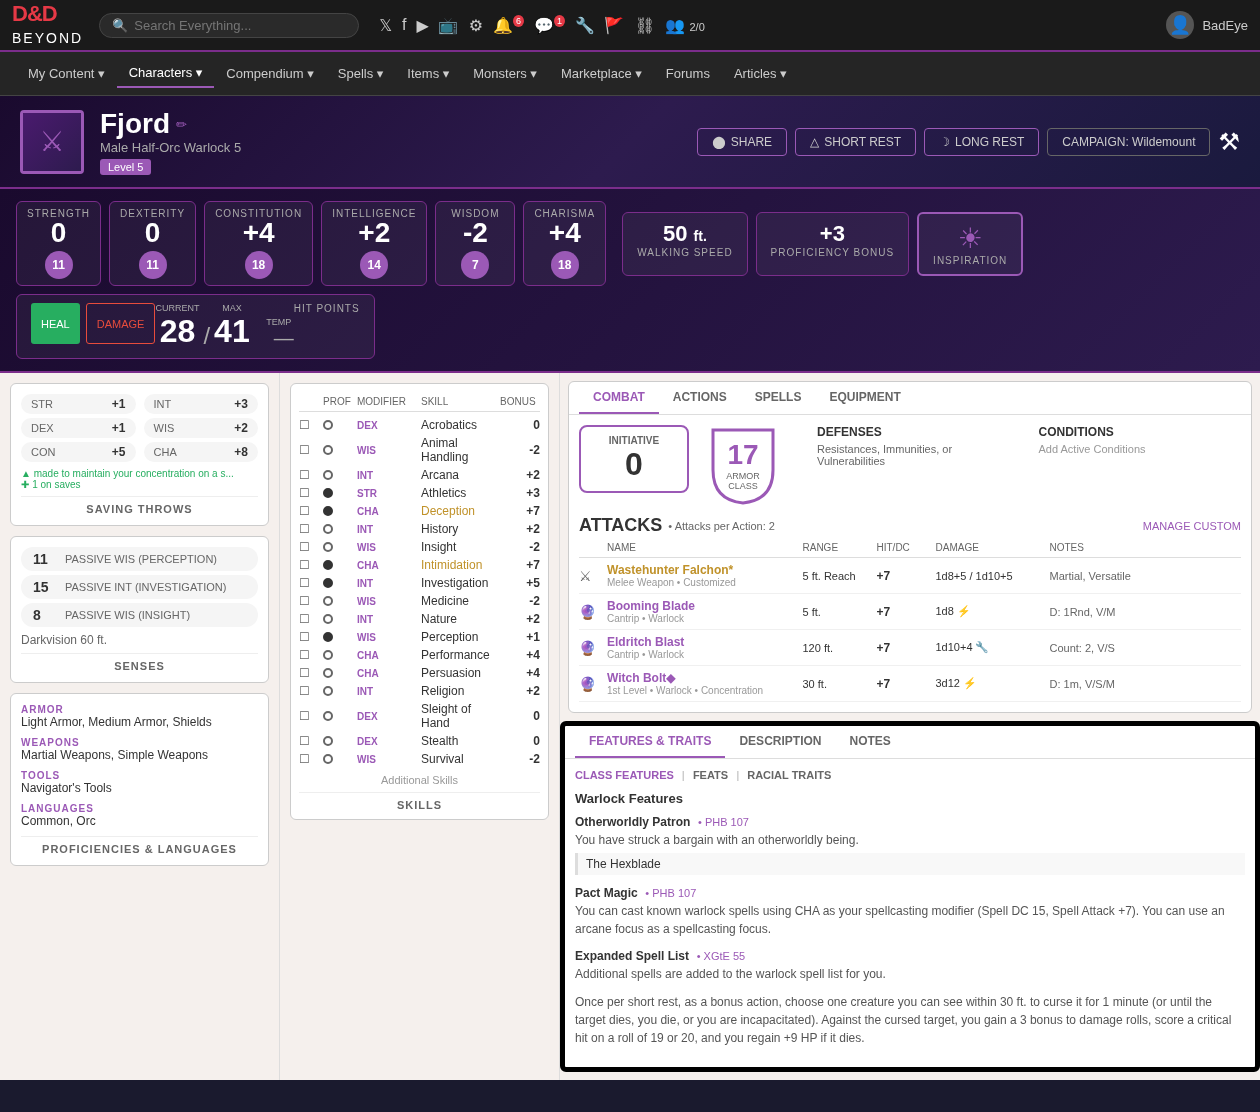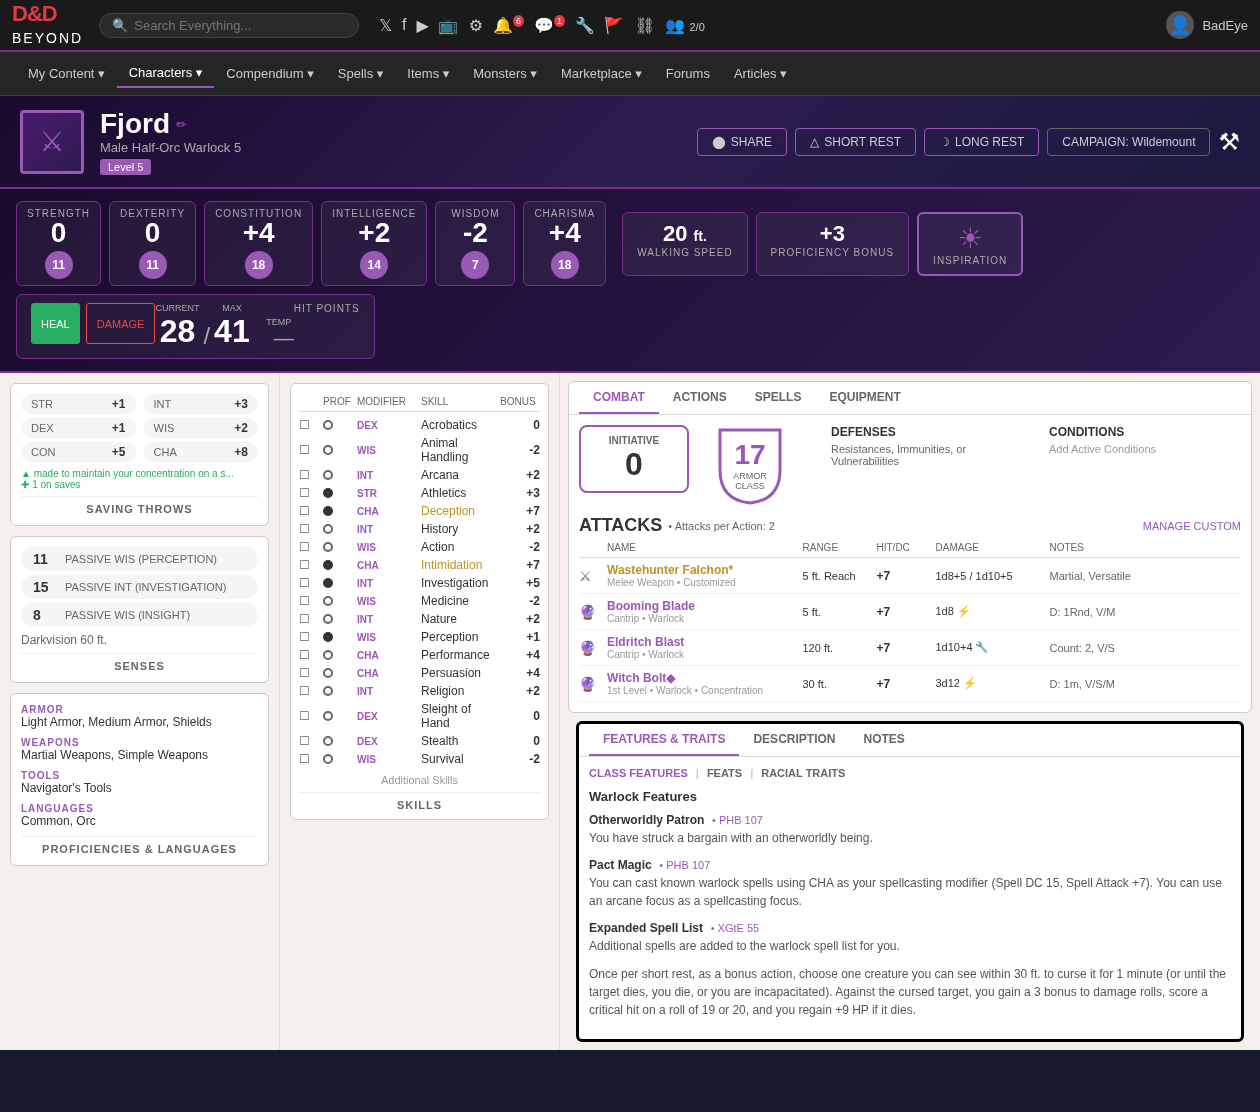--- a/index.html
+++ b/index.html
@@ -98,21 +98,21 @@
     .right-panel { background: #f5f0ed; display: flex; flex-direction: column; gap: 0; }
 
     
     .tab-section { background: #fff; border: 1px solid #ccc; border-radius: 6px; margin: 8px; padding: 0; }
     .tab-header { display: flex; gap: 0; border-bottom: 1px solid #ddd; padding: 0 10px; }
     .tab-item { padding: 8px 14px; font-size: 12px; font-weight: bold; color: #666; cursor: pointer; border-bottom: 2px solid transparent; }
     .tab-item.active { color: #9b59b6; border-bottom: 2px solid #9b59b6; }
     .tab-content { padding: 10px; }
 
     
-    .features-section { background: #fff; border: 3px solid #000000; border-radius: 6px; margin: 0 16px 8px; padding: 0; flex: 1; overflow: hidden; }
+    .features-section { background: #fff; border: 5px solid #000000; border-radius: 6px; margin: 0 0 8px; padding: 0; flex: 1; overflow: hidden; }
     .features-tab-header { display: flex; gap: 0; border-bottom: 1px solid #ddd; padding: 0 10px; }
     .features-content { padding: 10px; overflow-y: auto; max-height: 320px; }
 
     
     .prof-dot { width: 10px; height: 10px; border-radius: 50%; border: 2px solid #666; display: inline-block; background: transparent; }
     .prof-dot.filled { background: #333; border-color: #333; }
   </style>
 </head>
 <body>
 
@@ -221,21 +221,21 @@
     <span class="ability-score-val">7</span>
   </div>
   <div class="ability-score">
     <span class="ability-name">CHARISMA</span>
     <span class="ability-mod">+4</span>
     <span class="ability-score-val">18</span>
   </div>
 
   <div style="display:flex;gap:8px;margin-left:8px">
     <div class="stat-box">
-      <span class="stat-val"><span>20</span> <span style="font-size:14px">ft.</span></span>
+      <span class="stat-val"><span>50</span> <span style="font-size:14px">ft.</span></span>
       <span class="stat-label">WALKING SPEED</span>
     </div>
     <div class="stat-box">
       <span class="stat-val">+3</span>
       <span class="stat-label">PROFICIENCY BONUS</span>
     </div>
     <div class="inspiration-box">
       <span class="inspiration-icon">☀</span>
       <span class="stat-label">INSPIRATION</span>
     </div>
@@ -390,21 +390,21 @@
     <span style="cursor:pointer;color:#666;font-size:12px">☐</span>
     <span class="prof-dot"></span>
     <span class="skill-stat">INT</span>
     <span class="skill-name">History</span>
     <span class="skill-bonus">+2</span>
   </div>
           <div class="skill-row">
     <span style="cursor:pointer;color:#666;font-size:12px">☐</span>
     <span class="prof-dot"></span>
     <span class="skill-stat">WIS</span>
-    <span class="skill-name">Action</span>
+    <span class="skill-name">Insight</span>
     <span class="skill-bonus">-2</span>
   </div>
           <div class="skill-row">
     <span style="cursor:pointer;color:#666;font-size:12px">☐</span>
     <span class="prof-dot filled"></span>
     <span class="skill-stat">CHA</span>
     <span class="skill-name highlighted">Intimidation</span>
     <span class="skill-bonus">+7</span>
   </div>
           <div class="skill-row">
@@ -486,21 +486,21 @@
   <div class="right-panel">
 
     <div class="tab-section">
       <div class="tab-header">
         <div class="tab-item active">COMBAT</div>
         <div class="tab-item">ACTIONS</div>
         <div class="tab-item">SPELLS</div>
         <div class="tab-item">EQUIPMENT</div>
       </div>
       <div class="tab-content">
-        <div style="display:grid;grid-template-columns:110px 90px 1fr 1fr;gap:26px;margin-bottom:10px;align-items:start">
+        <div style="display:grid;grid-template-columns:110px 90px 1fr 1fr;gap:19px;margin-bottom:10px;align-items:start">
 
           <div style="display:flex;flex-direction:column;align-items:center;border:2px solid #9b59b6;border-radius:8px;padding:8px">
             <span style="font-size:10px;font-weight:bold;color:#666;text-transform:uppercase">INITIATIVE</span>
             <span style="font-size:32px;font-weight:bold;color:#333">0</span>
           </div>
 
           <div style="display:flex;flex-direction:column;align-items:flex-start">
             <div style="position:relative;width:70px;height:80px;display:flex;align-items:center;justify-content:center">
               <svg viewBox="0 0 70 80" style="position:absolute;top:0;left:0;width:100%;height:100%">
                 <path d="M5,5 L65,5 L65,45 Q65,75 35,78 Q5,75 5,45 Z" fill="none" stroke="#9b59b6" stroke-width="3"></path>
@@ -602,20 +602,21 @@
           <span style="color:#666;cursor:pointer">RACIAL TRAITS</span>
         </div>
         <div style="font-size:13px;font-weight:bold;color:#333;margin-bottom:8px">Warlock Features</div>
         <div id="features-list">
             <div style="margin-bottom: 10px;">
     <div>
       <span style="font-size:12px;font-weight:bold;color:#333">Otherworldly Patron</span>
       <span style="font-size:11px;color:#9b59b6;margin-left:4px">• PHB 107</span>
     </div>
     <div style="font-size:12px;color:#555;line-height:1.5;margin-top:2px">You have struck a bargain with an otherworldly being.</div>
+    <div style="background:#f8f8f8;border-left:3px solid #ddd;padding:4px 8px;margin:4px 0;font-size:12px;color:#333">The Hexblade</div>
   </div>
             <div style="margin-bottom: 10px;">
     <div>
       <span style="font-size:12px;font-weight:bold;color:#333">Pact Magic</span>
       <span style="font-size:11px;color:#9b59b6;margin-left:4px">• PHB 107</span>
     </div>
     <div style="font-size:12px;color:#555;line-height:1.5;margin-top:2px">You can cast known warlock spells using CHA as your spellcasting modifier (Spell DC 15, Spell Attack +7). You can use an arcane focus as a spellcasting focus.</div>
 
   </div>
             <div style="margin-bottom: 10px;">

